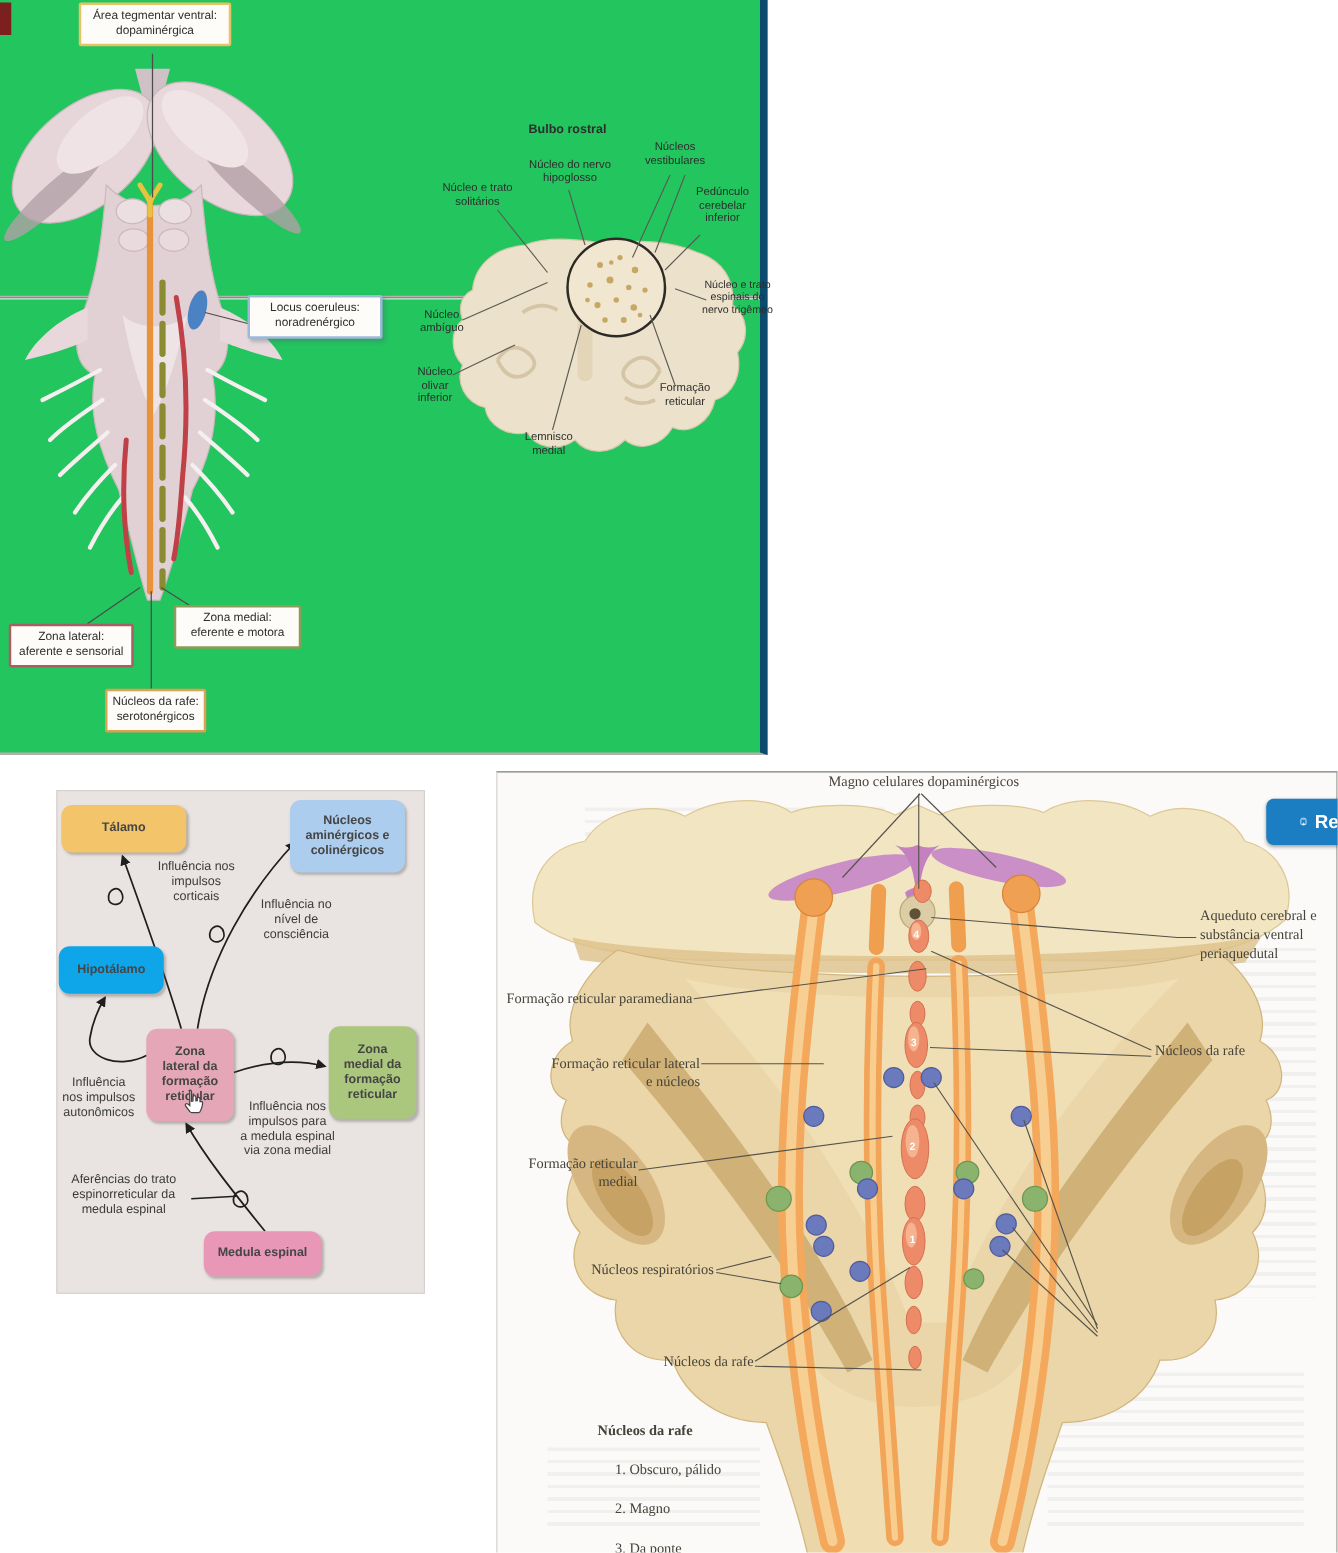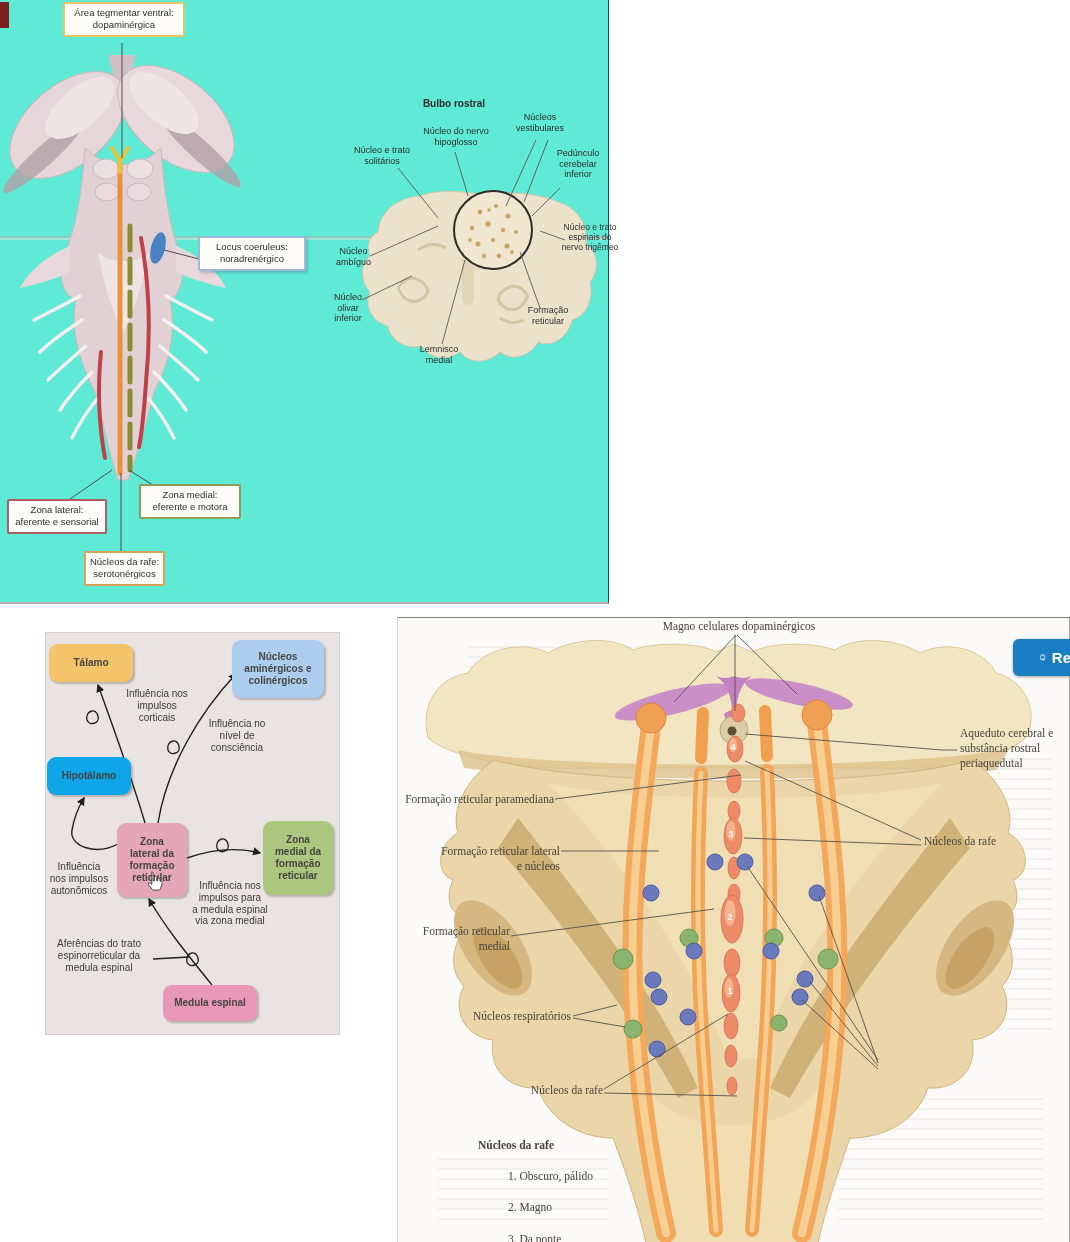--- a/index.html
+++ b/index.html
@@ -1,21 +1,21 @@
 <!DOCTYPE html>
 <html><head>
 <meta charset="utf-8">
 <style>
   html,body{margin:0;padding:0}
   body{width:1070px;height:1242px;position:relative;background:#ffffff;
        font-family:"Liberation Sans","DejaVu Sans",sans-serif;overflow:hidden}
 
   
-  .panel-top{position:absolute;left:0;top:0;width:608px;height:602px;background:#5eead4;
-             border-right:1px solid #0c4a6e;border-bottom:2px solid #b5afab}
+  .panel-top{position:absolute;left:0;top:0;width:608px;height:602px;background:#22c55e;
+             border-right:6px solid #0c4a6e;border-bottom:2px solid #b5afab}
   .panel-top svg{position:absolute;left:0;top:0}
   .lblbox{position:absolute;box-sizing:border-box;background:#fdfcf8;border:2px solid #999;
           border-radius:2px;text-align:center;font-size:9.5px;line-height:1.3;
           padding:3px 2px;color:#2e2e2e}
   .lblbox .it{display:block}
   .lblbox .l1{display:block}
   .cs{position:absolute;font-size:9px;line-height:1.18;text-align:center;color:#2d2d2d;white-space:pre-line}
   .cs-title{font-weight:bold;font-size:10px}
 
   .scan-mark{position:absolute;left:0;top:2px;width:9px;height:26px;background:#7c1f1f}
@@ -31,21 +31,21 @@
   .cursor{position:absolute;z-index:30}
 
   
   .panel-right{position:absolute;left:397px;top:617px;width:673px;height:625px;background:#fbfaf8;
                border-top:1px solid #7e7e7a;border-left:1px solid #d8d4cf}
   .panel-right svg.art{position:absolute;left:0;top:0}
   .rl{position:absolute;font-family:"Liberation Serif","DejaVu Serif",serif;font-size:11.5px;
       color:#46433a;line-height:1.3;white-space:pre-line}
   .onum{position:absolute;width:10px;text-align:center;color:#fff;font-size:8.5px;font-weight:bold}
   .legend-title{font-weight:bold}
-  .legend-item{margin-left:30px;line-height:1.45}
+  .legend-item{margin-left:14px;line-height:1.45}
   .ghost{position:absolute;opacity:.055;background:repeating-linear-gradient(#2e4a3e 0 2.5px,transparent 2.5px 10px);pointer-events:none}
   .edge-strip{position:absolute;right:0;top:0;width:2px;height:100%;background:#75756f;opacity:.65}
 
   .reader-btn{position:absolute;right:0;top:21px;width:58px;height:37px;background:#1b7ec3;
               border-radius:6px 0 0 6px;color:#fff;display:flex;align-items:center;gap:6px;
               padding-left:27px;box-sizing:border-box;font-weight:bold;font-size:15px;
               box-shadow:0 1px 3px rgba(0,0,0,.35);cursor:pointer;z-index:40}
 </style>
 </head>
 <body>
@@ -214,21 +214,21 @@
       <path d="M167,353 C142,322 120,295 104,267" marker-end="url(#ah)"></path>
       <line x1="108" y1="327" x2="144" y2="325"></line>
 
       <path d="M42,88 c-2,-9 9,-13 11,-4 c2,8 -9,10 -11,4"></path>
       <path d="M123,118 c-2,-9 9,-13 11,-4 c2,8 -9,10 -11,4"></path>
       <path d="M172,216 c-2,-9 9,-13 11,-4 c2,8 -9,10 -11,4"></path>
       <path d="M142,330 c-2,-9 9,-13 11,-4 c2,8 -9,10 -11,4"></path>
     </g>
   </svg>
 
-  <div class="fbox" style="left:4px;top:12px;width:84px;height:38px;background:#f3c469">Tálamo</div>
+  <div class="fbox" style="left:4px;top:12px;width:100px;height:38px;background:#f3c469">Tálamo</div>
   <div class="fbox" style="left:187px;top:8px;width:92px;height:58px;background:#accded">Núcleos
 aminérgicos e
 colinérgicos</div>
   <div class="fbox" style="left:2px;top:125px;width:84px;height:38px;background:#0ea5e9">Hipotálamo</div>
   <div class="fbox" style="left:72px;top:191px;width:70px;height:74px;background:#e5a7b7">Zona
 lateral da
 formação
 reticular</div>
   <div class="fbox" style="left:218px;top:189px;width:70px;height:74px;background:#abc77d">Zona
 medial da
@@ -377,21 +377,21 @@
     </g>
   </svg>
 
   <div class="onum" style="left:330px;top:124px">4</div>
   <div class="onum" style="left:328px;top:211px">3</div>
   <div class="onum" style="left:327px;top:294px">2</div>
   <div class="onum" style="left:327px;top:368px">1</div>
 
   <div class="rl" style="left:250px;top:1px;width:182px;text-align:center">Magno celulares dopaminérgicos</div>
   <div class="rl" style="left:562px;top:108px;width:110px">Aqueduto cerebral e
-substância rostral
+substância ventral
 periaquedutal</div>
   <div class="rl" style="left:0px;top:174px;width:156px;text-align:right">Formação reticular paramediana</div>
   <div class="rl" style="left:526px;top:216px;width:90px">Núcleos da rafe</div>
   <div class="rl" style="left:24px;top:226px;width:138px;text-align:right">Formação reticular lateral
 e núcleos</div>
   <div class="rl" style="left:14px;top:306px;width:98px;text-align:right">Formação reticular
 medial</div>
   <div class="rl" style="left:66px;top:391px;width:107px;text-align:right">Núcleos respiratórios</div>
   <div class="rl" style="left:120px;top:465px;width:85px;text-align:right">Núcleos da rafe</div>
 

